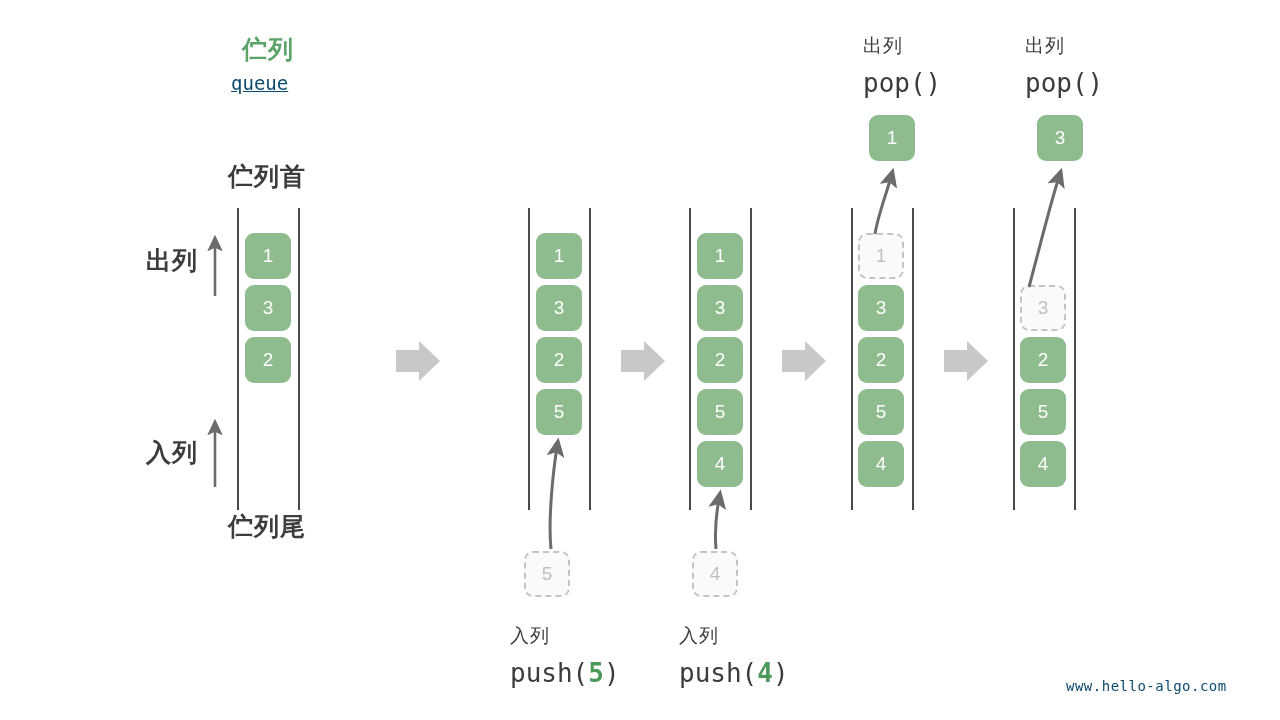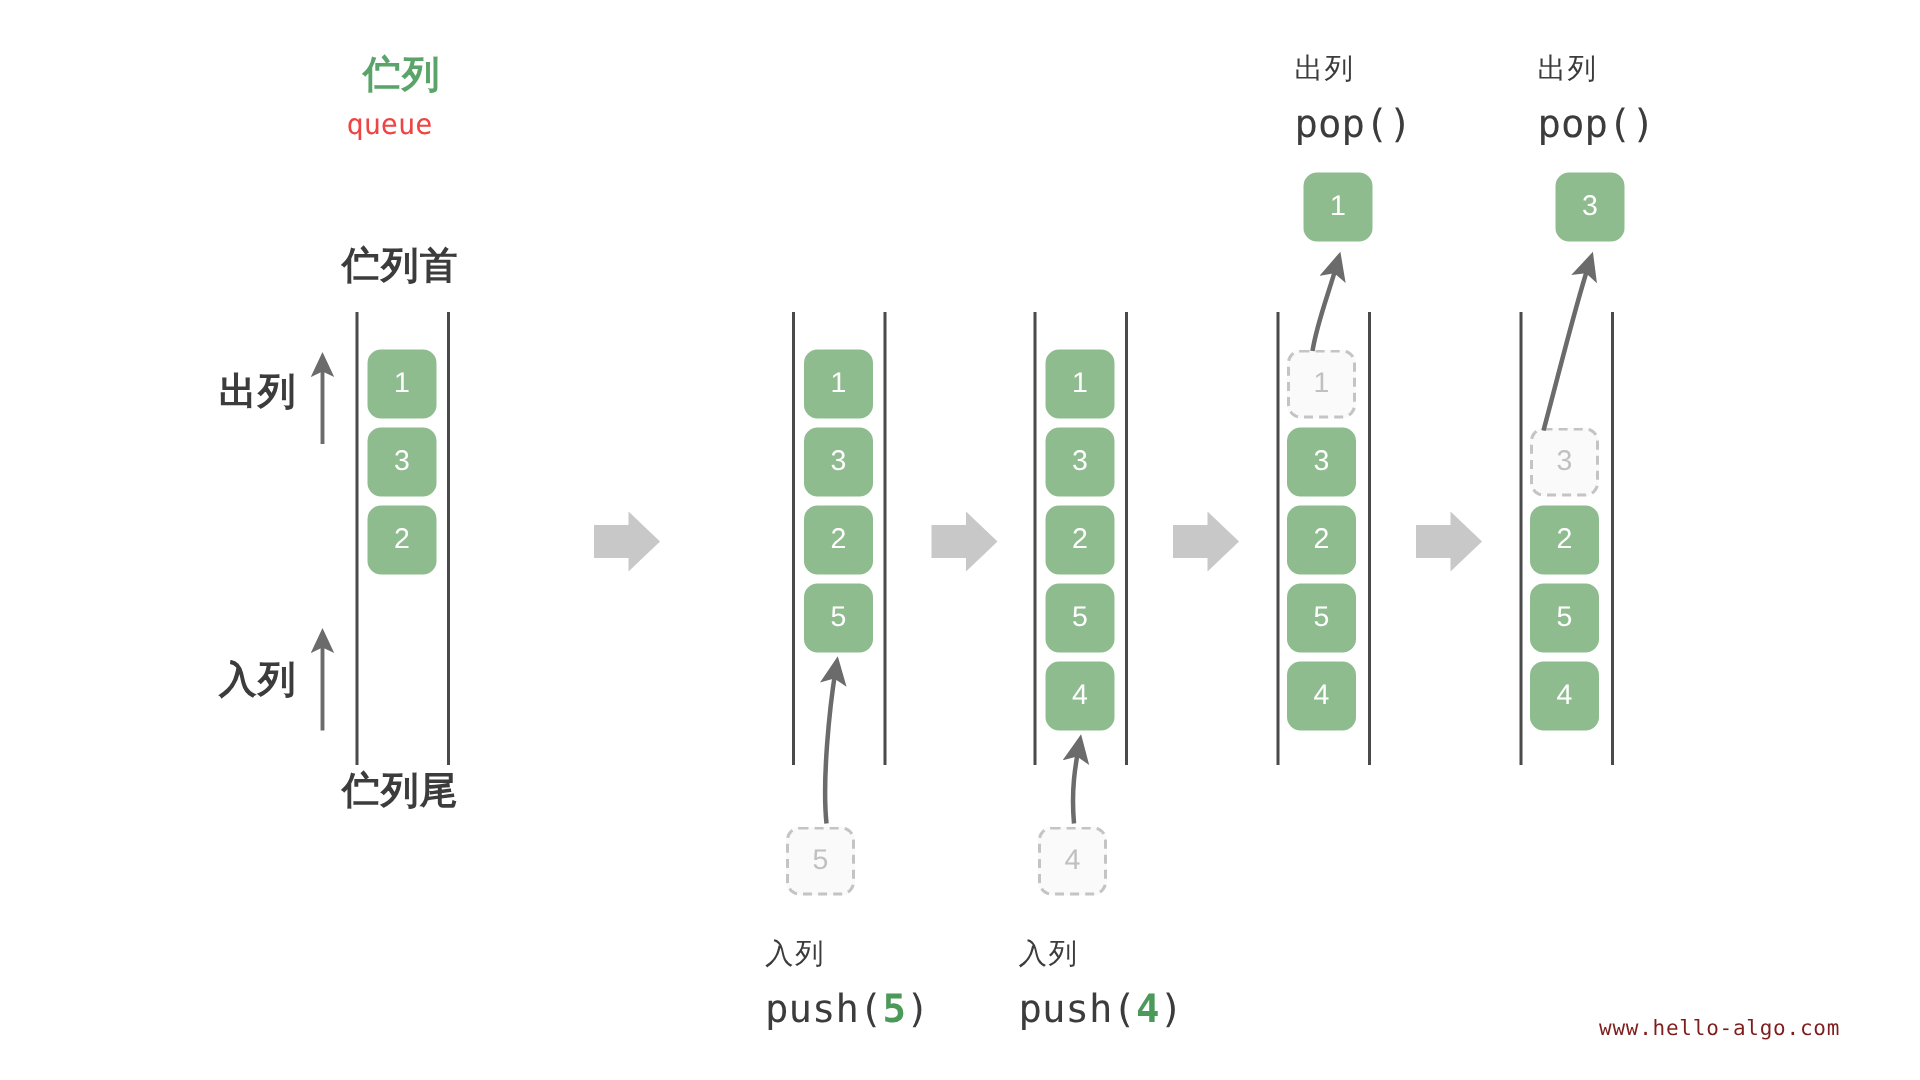--- a/index.html
+++ b/index.html
@@ -27,22 +27,23 @@
   .title-cn {
     font-size: 25px;
     font-weight: bold;
     color: #5aa469;
     letter-spacing: 1px;
     white-space: nowrap;
   }
   .title-code {
     font-family: "DejaVu Sans Mono", "Liberation Mono", monospace;
     font-size: 19px;
-    color: #ef4444;
-    white-space: nowrap;
+    color: #0c4a6e;
+    white-space: nowrap;
+    text-decoration: underline;
   }
   .label-bold {
     font-size: 25px;
     font-weight: bold;
     color: #3c3c3c;
     white-space: nowrap;
     letter-spacing: 1px;
   }
   .op-cn {
     font-size: 19px;
@@ -53,21 +54,21 @@
   .op-code {
     font-family: "DejaVu Sans Mono", "Liberation Mono", monospace;
     font-size: 26px;
     color: #3c3c3c;
     white-space: nowrap;
   }
   .op-code .arg { color: #4c9a5a; font-weight: bold; }
   .watermark {
     font-family: "DejaVu Sans Mono", "Liberation Mono", monospace;
     font-size: 14px;
-    color: #7f1d1d;
+    color: #0c4a6e;
     white-space: nowrap;
     letter-spacing: 0.5px;
   }
 
   
   .cell {
     width: 46px;
     height: 46px;
     border-radius: 9px;
     display: flex;

